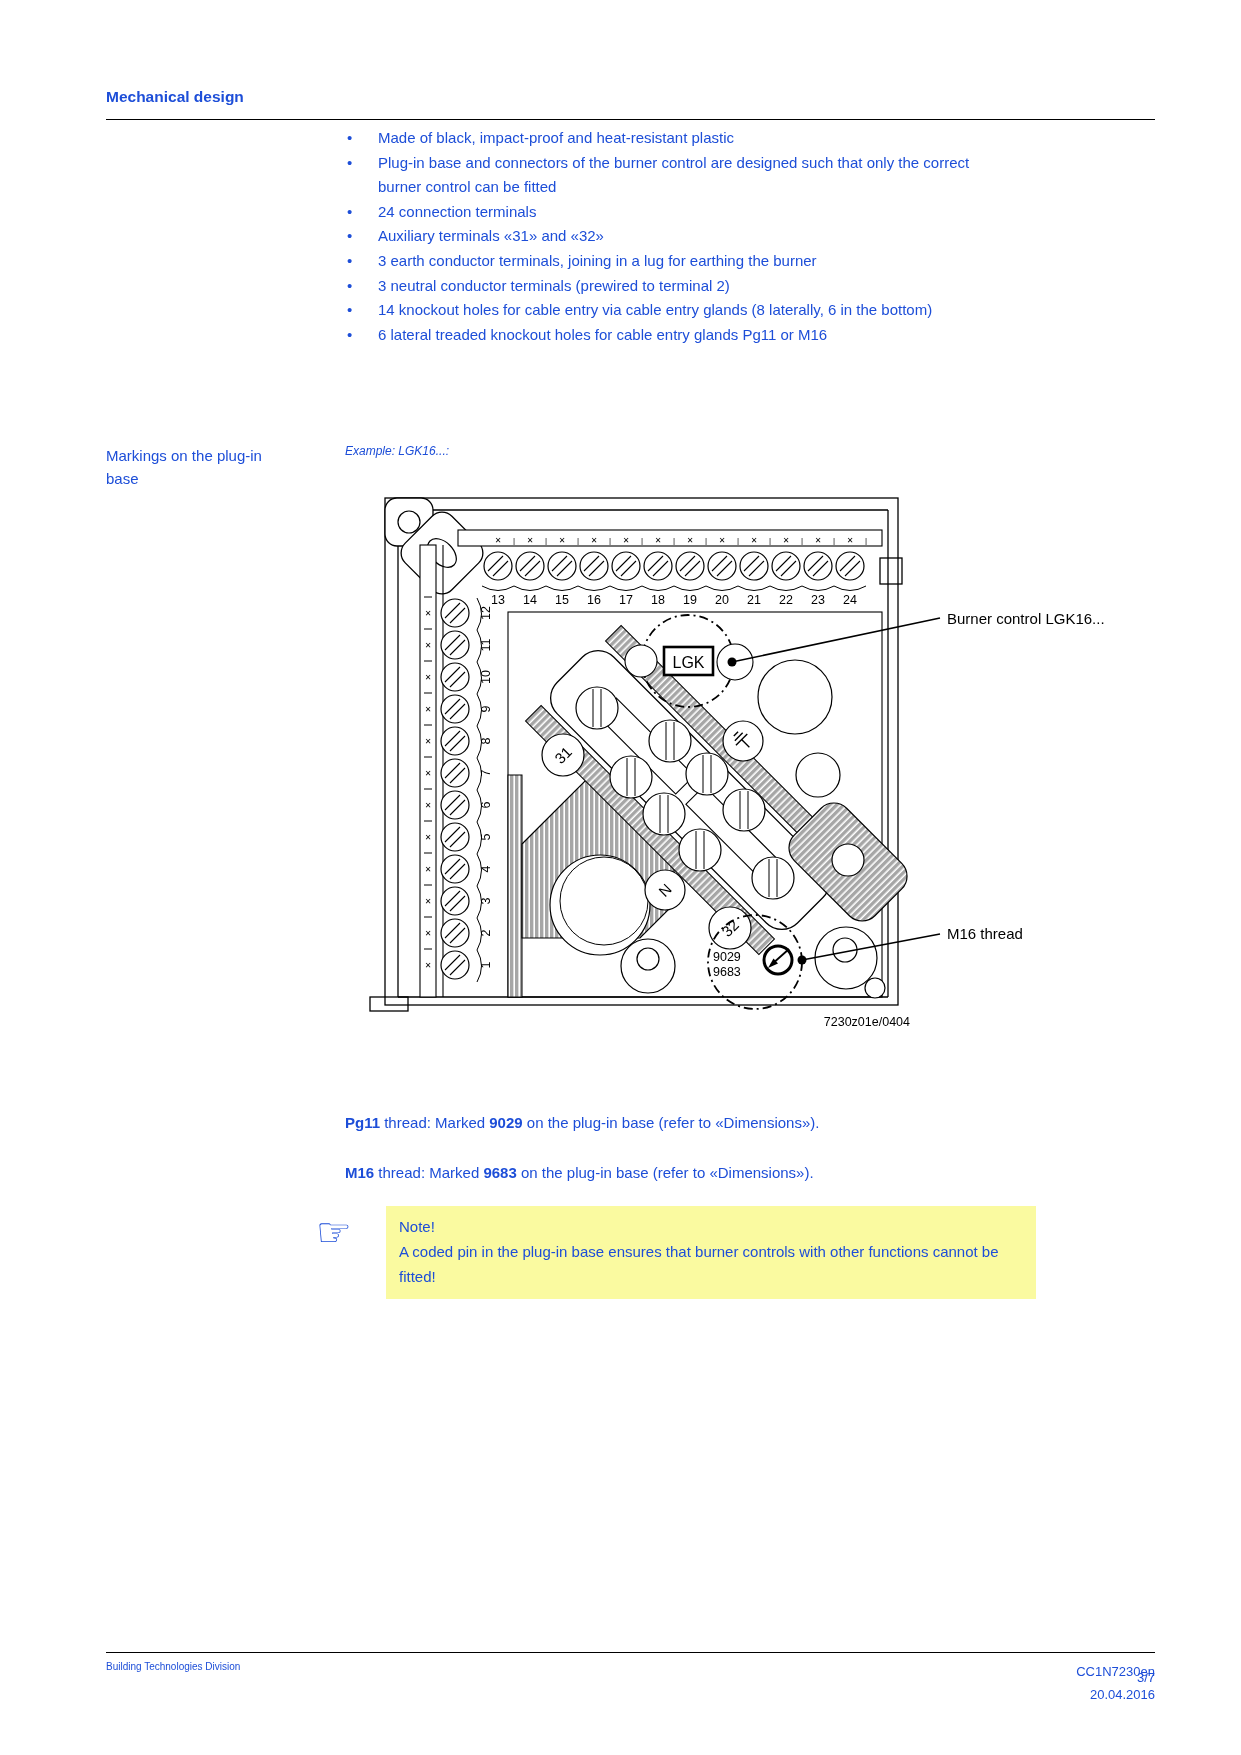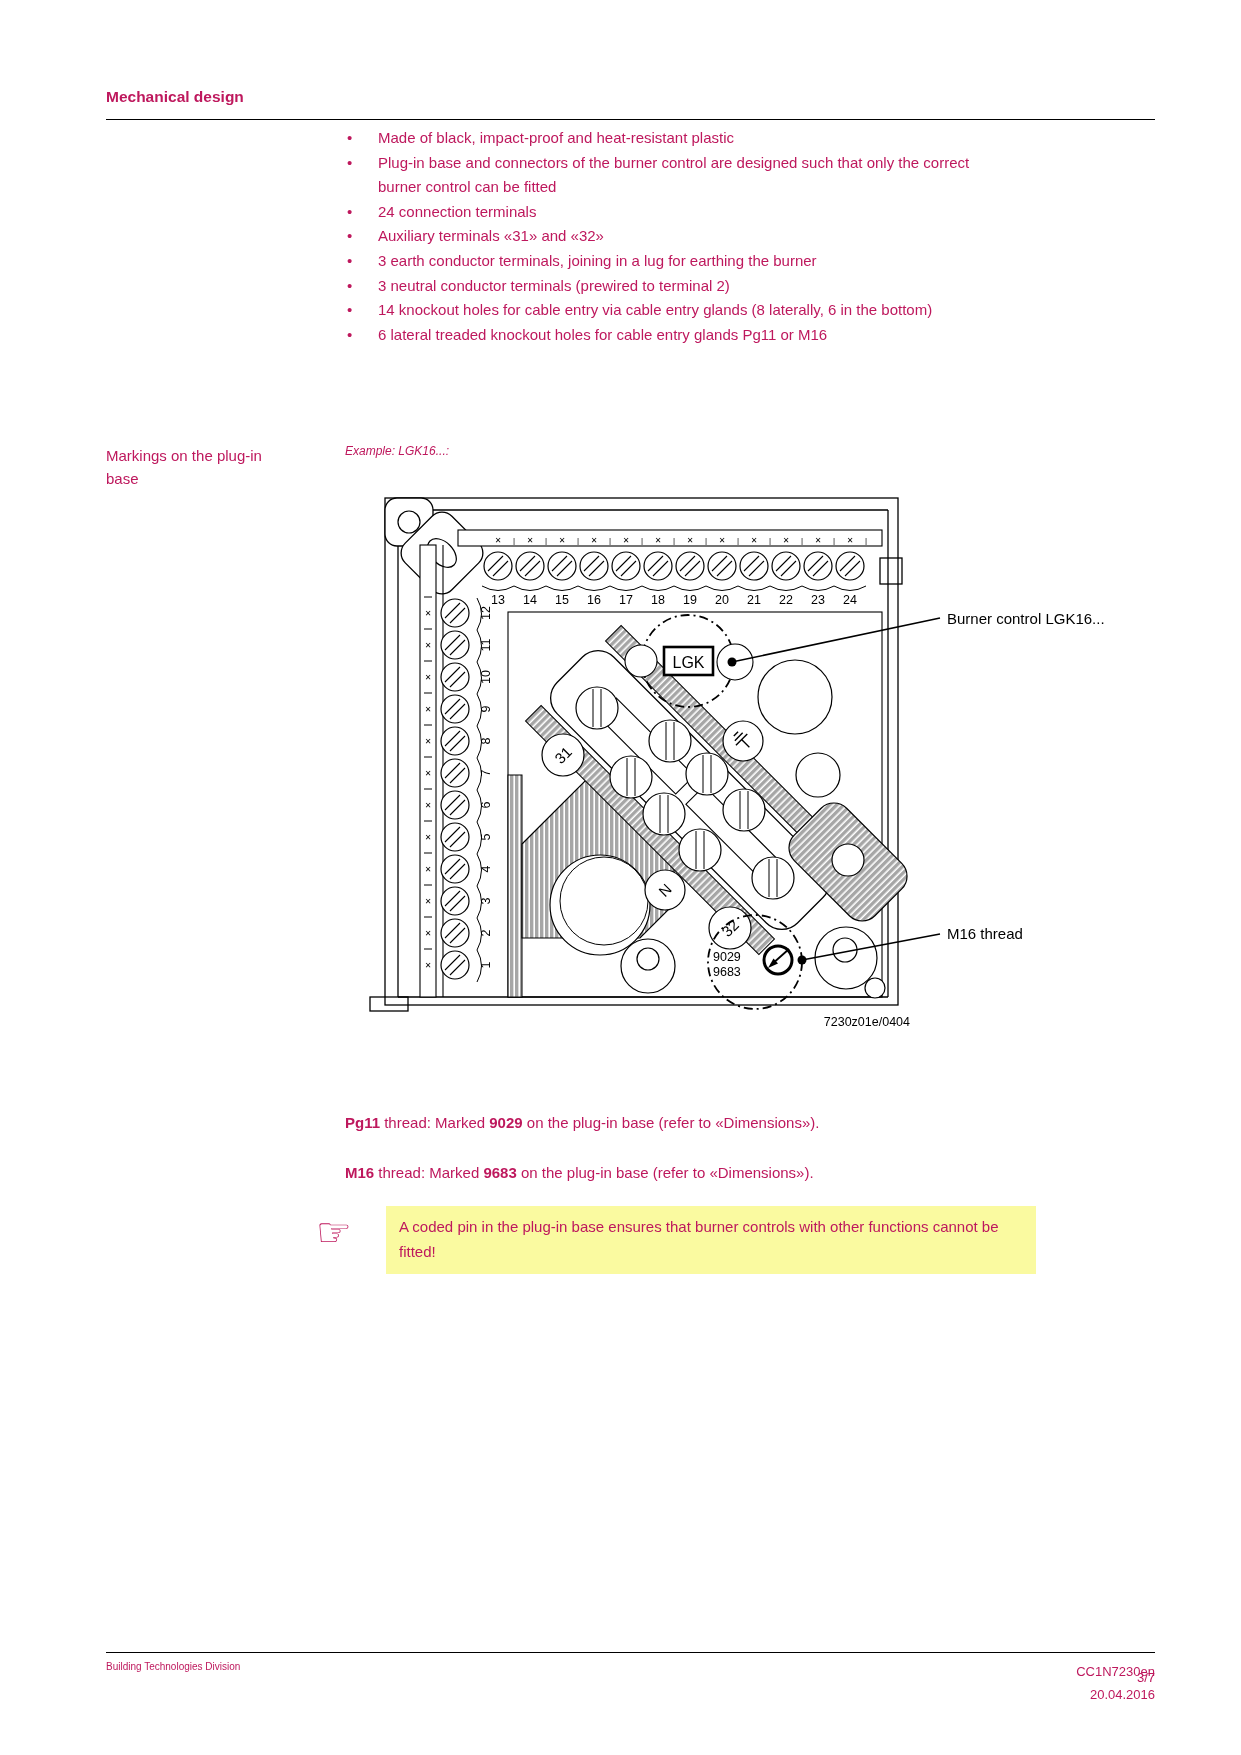--- a/index.html
+++ b/index.html
@@ -1,17 +1,17 @@
 <!DOCTYPE html>
 <html><head>
 <meta charset="utf-8">
 <style>
   html,body{margin:0;padding:0;background:#e8e8e8;}
   .page{position:relative;width:1241px;height:1755px;background:#ffffff;
-        font-family:"Liberation Sans", sans-serif;color:#be185d;overflow:hidden;}
+        font-family:"Liberation Sans", sans-serif;color:#1d4ed8;overflow:hidden;}
   .abs{position:absolute;}
   .title{left:106px;top:88px;font-size:15.5px;font-weight:bold;}
   .rule{left:106px;width:1049px;border-top:1.6px solid #000;height:0;}
   .rule-top{top:119px;}
   .bullets{left:347px;top:126px;width:640px;font-size:15px;line-height:24.6px;}
   .bullet-row{display:flex;}
   .bullet-dot{width:31px;flex:0 0 31px;}
   .bullet-text{width:600px;}
   .side-label{left:106px;top:444px;width:165px;font-size:15px;line-height:23px;}
   .example{left:345px;top:444px;font-size:12px;font-style:italic;}
@@ -355,20 +355,21 @@
 
   <div class="abs thread-line thread-pg11">
     <span class="b">Pg11</span><span> thread: Marked </span><span class="b">9029</span><span> on the plug-in base (refer to «Dimensions»).</span>
   </div>
   <div class="abs thread-line thread-m16">
     <span class="b">M16</span><span> thread: Marked </span><span class="b">9683</span><span> on the plug-in base (refer to «Dimensions»).</span>
   </div>
 
   <div class="abs hand">☞</div>
   <div class="abs note-box" id="note-box" style="background: rgb(250, 250, 160);">
+    <div>Note!</div>
     <div class="note-body">A coded pin in the plug-in base ensures that burner controls with other functions cannot be fitted!</div>
   </div>
 
   <div class="abs pagenum">3/7</div>
   <div class="abs rule rule-footer"></div>
   <div class="abs footer-left">Building Technologies Division</div>
   <div class="abs footer-right">
     <div>CC1N7230en</div>
     <div>20.04.2016</div>
   </div>

